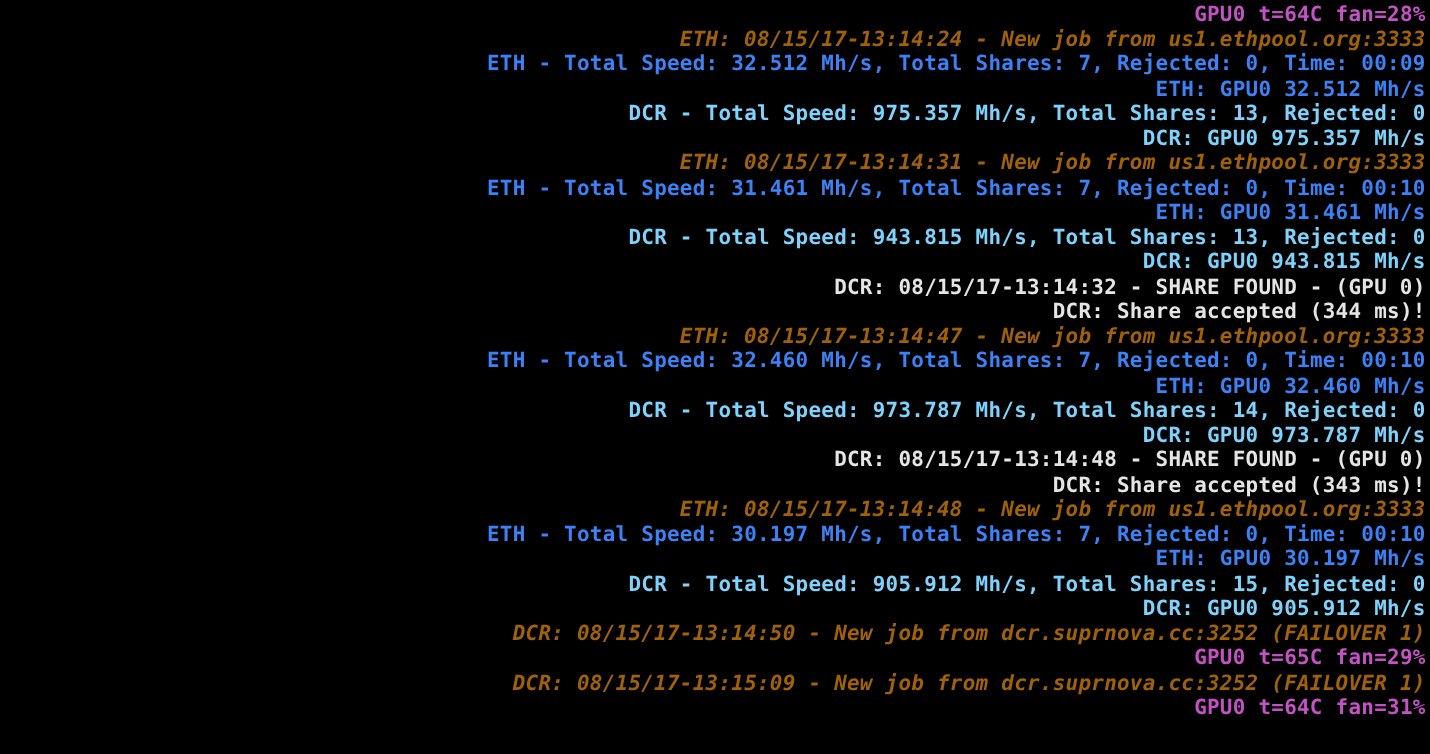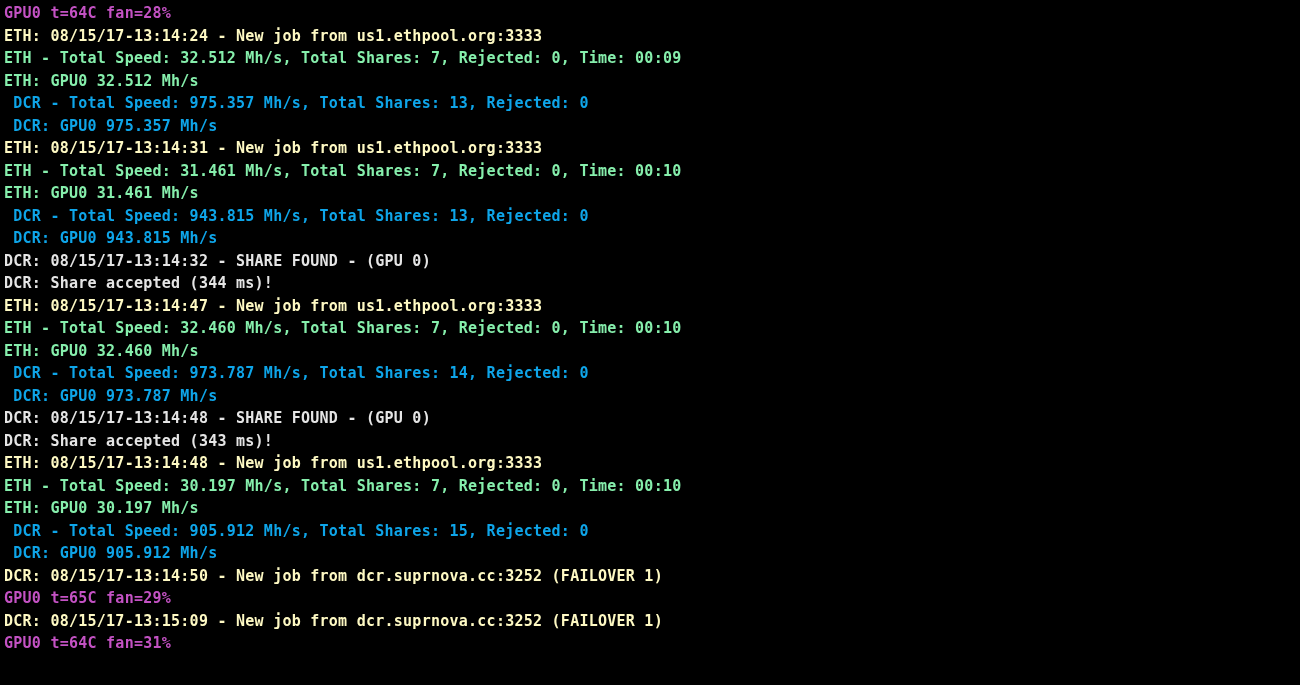--- a/index.html
+++ b/index.html
@@ -5,30 +5,31 @@
   html, body {
     margin: 0;
     padding: 0;
     background: #000;
     width: 1300px;
     height: 685px;
     overflow: hidden;
   }
   #terminal {
     font-family: "Consolas", "Menlo", "DejaVu Sans Mono", "Liberation Mono", monospace;
-    font-size: 15px;
+    font-size: 19px;
     line-height: 22.5px;
     letter-spacing: 0.25px;
     white-space: pre;
     padding: 2px 4px;
     font-weight: 600;
+    text-align: right;
   }
   .line { display: block; }
   .c-magenta { color: #c452c4; }
-  .c-white   { color: #fef9c3; }
-  .c-cyan    { color: #86efac; }
-  .c-olive   { color: #0ea5e9; }
+  .c-white   { color: #a16207; font-style: italic; }
+  .c-cyan    { color: #3b82f6; }
+  .c-olive   { color: #7dd3fc; }
   .c-green   { color: #e5e5e5; }
 </style>
 </head>
 <body>
 
 <div id="terminal"><span class="line c-magenta">GPU0 t=64C fan=28%</span><span class="line c-white">ETH: 08/15/17-13:14:24 - New job from us1.ethpool.org:3333</span><span class="line c-cyan">ETH - Total Speed: 32.512 Mh/s, Total Shares: 7, Rejected: 0, Time: 00:09</span><span class="line c-cyan">ETH: GPU0 32.512 Mh/s</span><span class="line c-olive"> DCR - Total Speed: 975.357 Mh/s, Total Shares: 13, Rejected: 0</span><span class="line c-olive"> DCR: GPU0 975.357 Mh/s</span><span class="line c-white">ETH: 08/15/17-13:14:31 - New job from us1.ethpool.org:3333</span><span class="line c-cyan">ETH - Total Speed: 31.461 Mh/s, Total Shares: 7, Rejected: 0, Time: 00:10</span><span class="line c-cyan">ETH: GPU0 31.461 Mh/s</span><span class="line c-olive"> DCR - Total Speed: 943.815 Mh/s, Total Shares: 13, Rejected: 0</span><span class="line c-olive"> DCR: GPU0 943.815 Mh/s</span><span class="line c-green">DCR: 08/15/17-13:14:32 - SHARE FOUND - (GPU 0)</span><span class="line c-green">DCR: Share accepted (344 ms)!</span><span class="line c-white">ETH: 08/15/17-13:14:47 - New job from us1.ethpool.org:3333</span><span class="line c-cyan">ETH - Total Speed: 32.460 Mh/s, Total Shares: 7, Rejected: 0, Time: 00:10</span><span class="line c-cyan">ETH: GPU0 32.460 Mh/s</span><span class="line c-olive"> DCR - Total Speed: 973.787 Mh/s, Total Shares: 14, Rejected: 0</span><span class="line c-olive"> DCR: GPU0 973.787 Mh/s</span><span class="line c-green">DCR: 08/15/17-13:14:48 - SHARE FOUND - (GPU 0)</span><span class="line c-green">DCR: Share accepted (343 ms)!</span><span class="line c-white">ETH: 08/15/17-13:14:48 - New job from us1.ethpool.org:3333</span><span class="line c-cyan">ETH - Total Speed: 30.197 Mh/s, Total Shares: 7, Rejected: 0, Time: 00:10</span><span class="line c-cyan">ETH: GPU0 30.197 Mh/s</span><span class="line c-olive"> DCR - Total Speed: 905.912 Mh/s, Total Shares: 15, Rejected: 0</span><span class="line c-olive"> DCR: GPU0 905.912 Mh/s</span><span class="line c-white">DCR: 08/15/17-13:14:50 - New job from dcr.suprnova.cc:3252 (FAILOVER 1)</span><span class="line c-magenta">GPU0 t=65C fan=29%</span><span class="line c-white">DCR: 08/15/17-13:15:09 - New job from dcr.suprnova.cc:3252 (FAILOVER 1)</span><span class="line c-magenta">GPU0 t=64C fan=31%</span></div>
 
 </body></html>

